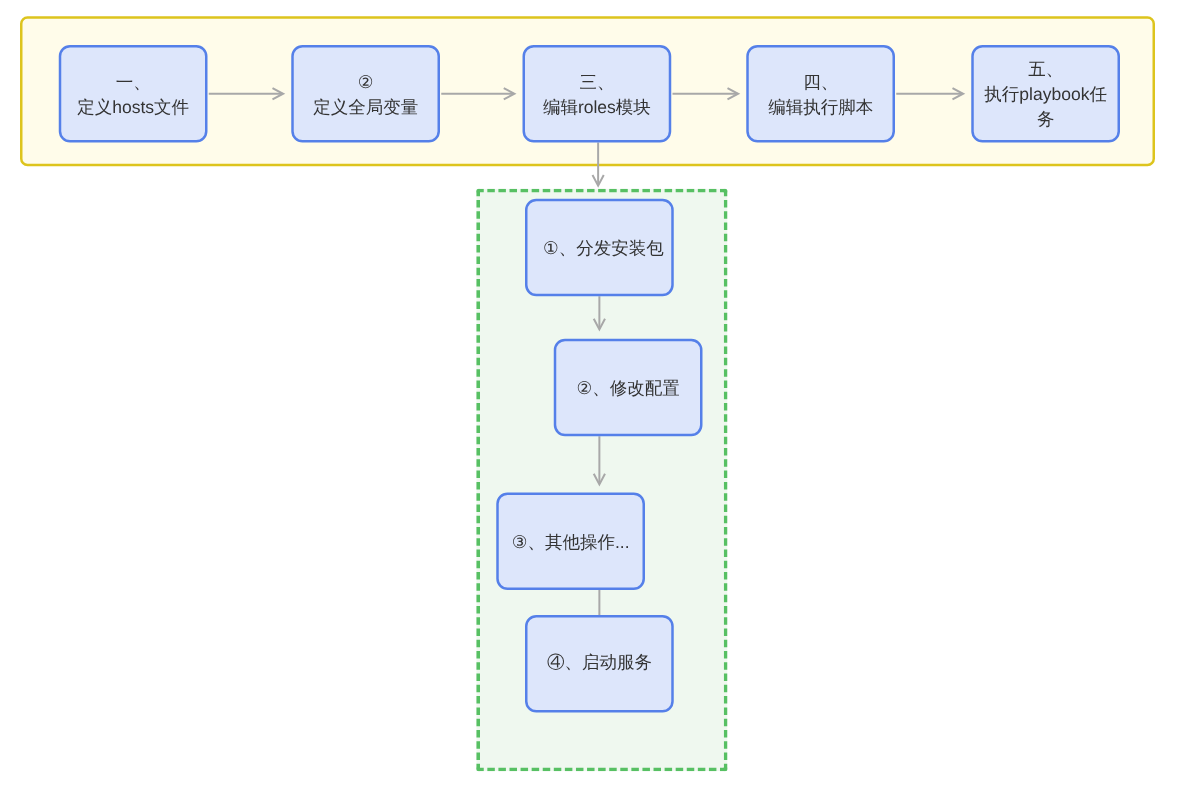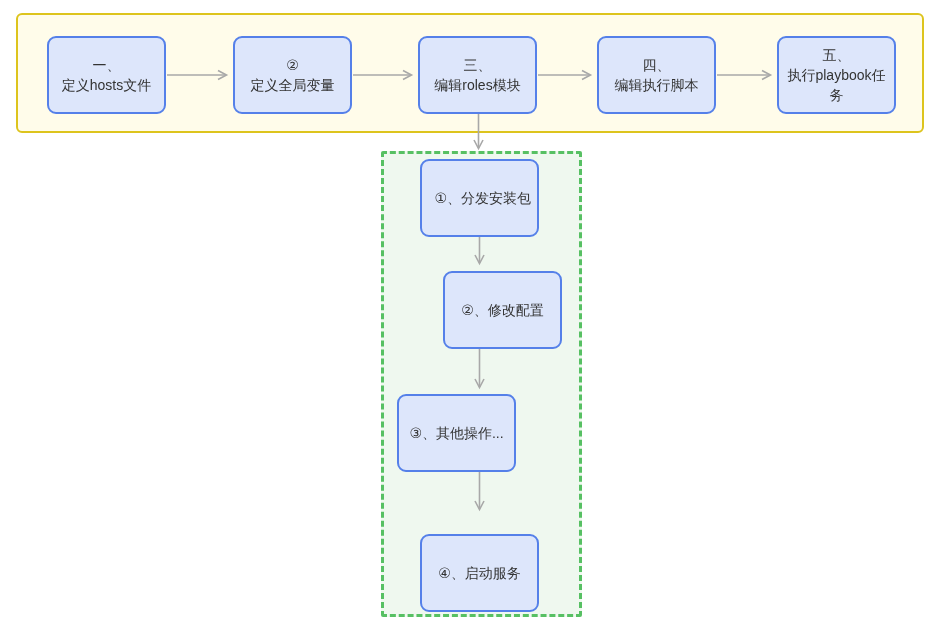--- a/index.html
+++ b/index.html
@@ -50,21 +50,21 @@
   
   .n1 { left: 47px;  top: 36px; }
   .n2 { left: 233px; top: 36px; }
   .n3 { left: 418px; top: 36px; }
   .n4 { left: 597px; top: 36px; }
   .n5 { left: 777px; top: 36px; }
   
   .s1 { left: 420px; top: 159px; text-align: right; }
   .s2 { left: 443px; top: 271px; text-align: center; }
   .s3 { left: 397px; top: 394px; }
-  .s4 { left: 420px; top: 534px; }
+  .s4 { left: 420px; top: 492px; font-family: Liberation Serif, serif; }
 </style>
 </head>
 <body>
 
 <div class="canvas">
 
   <div class="group stage-group"></div>
 
   <div class="group sub-group"></div>
 

